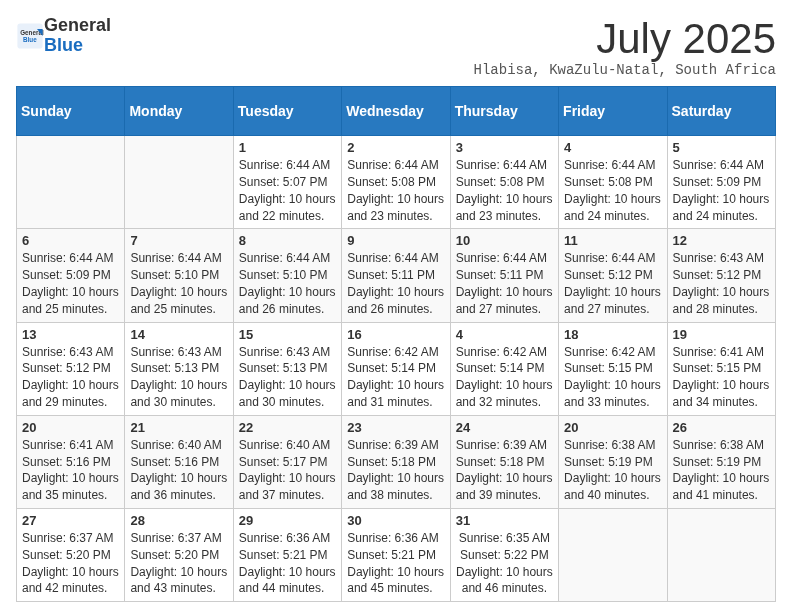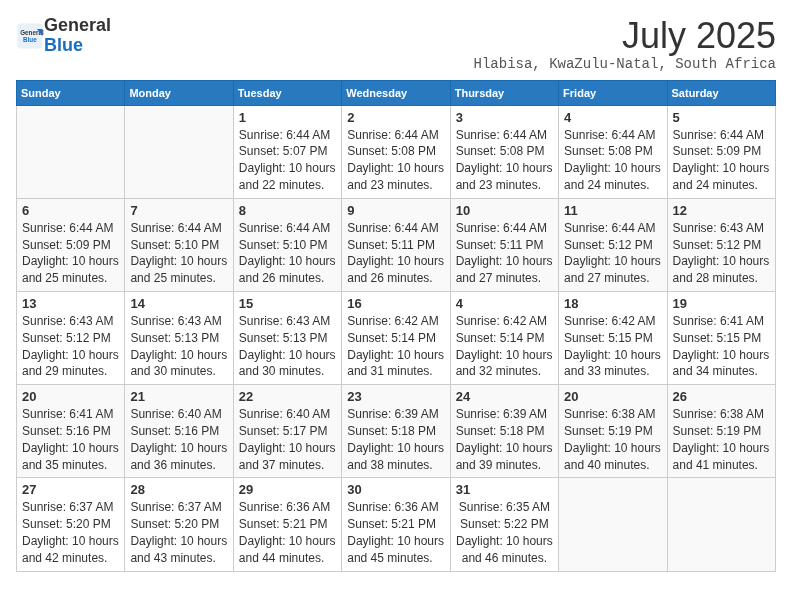--- a/index.html
+++ b/index.html
@@ -26,41 +26,41 @@
       line-height: 1.1;
     }
     .logo-general { color: #333; }
     .logo-blue { color: #1a6dc0; }
     .logo-icon {
       width: 28px;
       height: 28px;
     }
     .title-area { text-align: right; }
     .month-title {
-      font-size: 36px;
+      font-size: 42px;
       font-weight: 300;
       color: #333;
       line-height: 1.1;
     }
     .subtitle {
       font-size: 14px;
       color: #555;
       font-family: Liberation Mono, monospace;
     }
     .calendar {
       width: 100%;
       border-collapse: collapse;
       border: 1px solid #ccc;
     }
     .calendar th {
       background: #2879c0;
       color: #fff;
-      font-size: 11px;
+      font-size: 14px;
       font-weight: bold;
-      padding: 6px 4px;
+      padding: 16px 4px;
       text-align: left;
       border: 1px solid #1a6aaf;
     }
     .calendar td {
       vertical-align: top;
       border: 1px solid #ccc;
       padding: 4px 5px;
       width: 108px;
       min-height: 80px;
       background: #fff;

